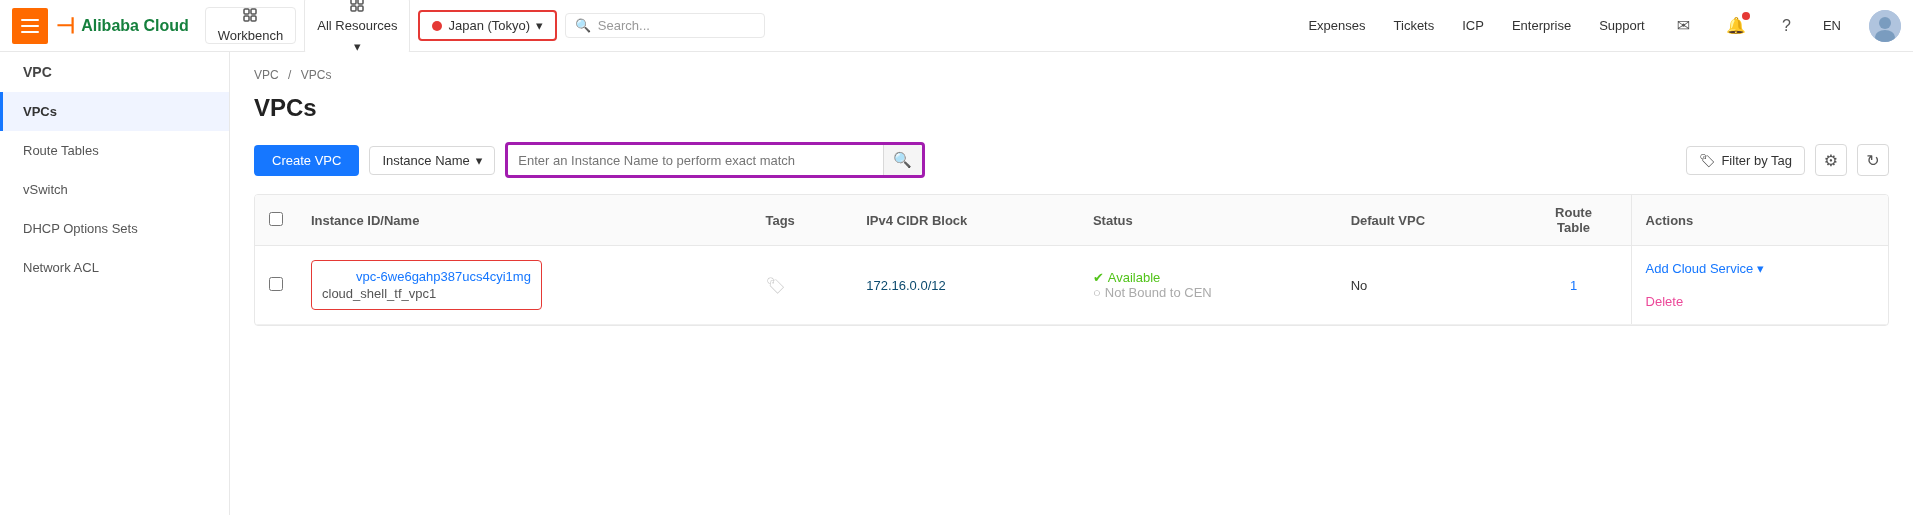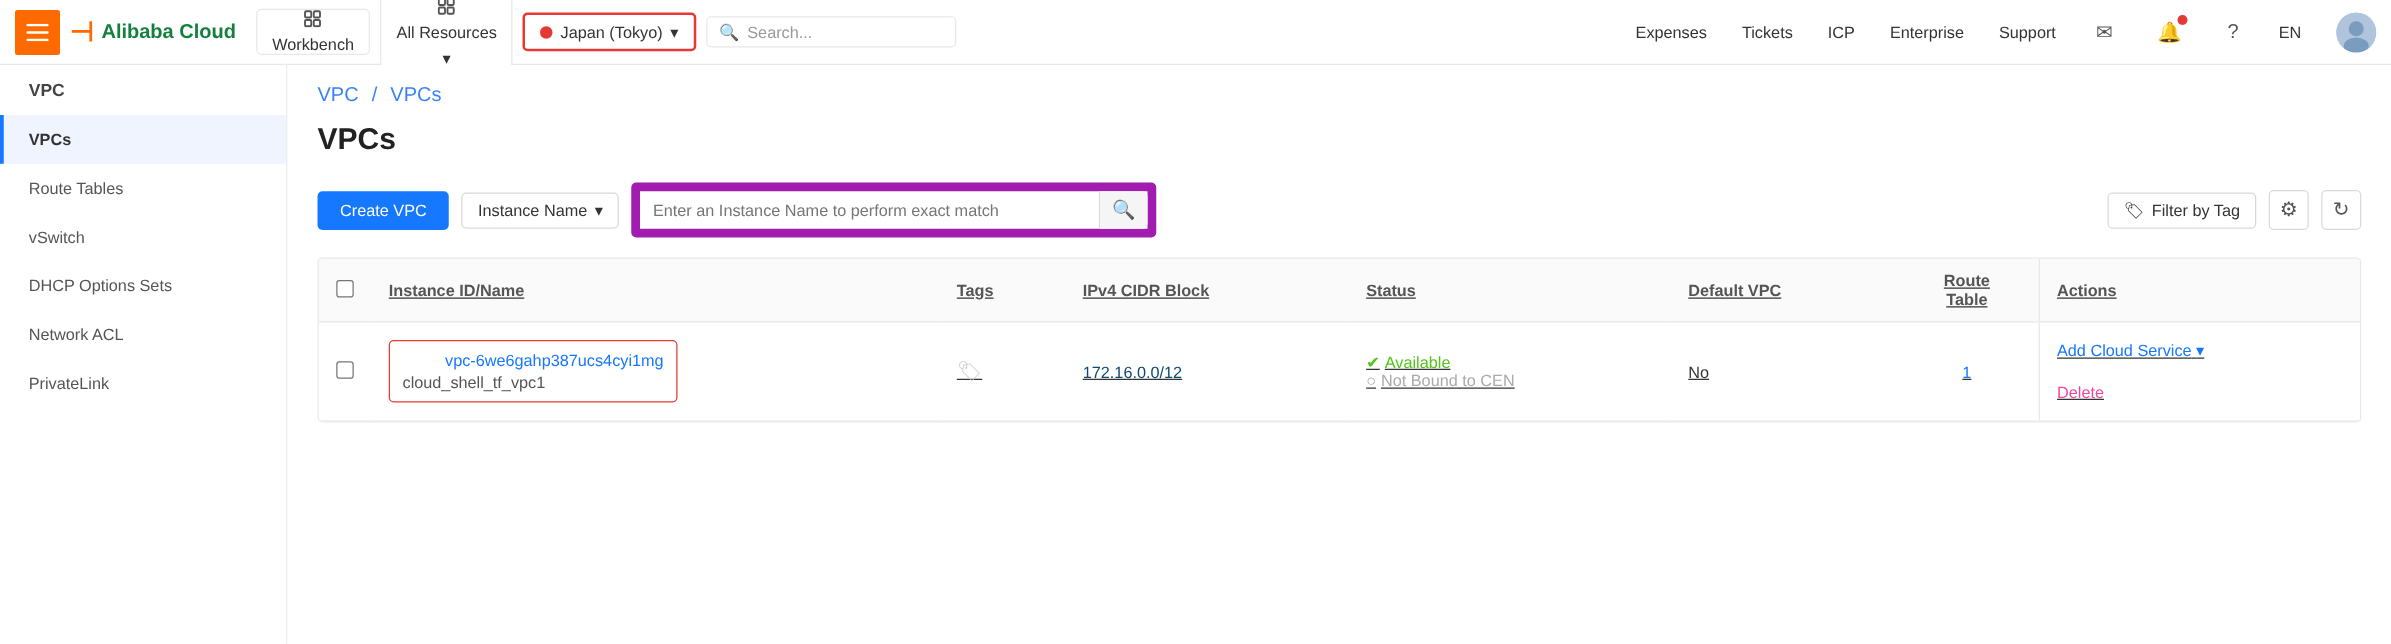--- a/index.html
+++ b/index.html
@@ -171,22 +171,22 @@
     }
 
     
     .main {
       flex: 1;
       overflow-y: auto;
       padding: 16px 24px;
       background: #fff;
     }
     .breadcrumb {
-      font-size: 16px;
-      color: #3b82f6;
+      font-size: 12px;
+      color: #737373;
       margin-bottom: 12px;
     }
     .breadcrumb span { cursor: pointer; }
     .breadcrumb .sep { margin: 0 6px; }
     .page-title {
       font-size: 24px;
       font-weight: 600;
       color: #222;
       margin-bottom: 20px;
     }
@@ -215,21 +215,21 @@
       border-radius: 4px;
       padding: 6px 12px;
       background: #fff;
       cursor: pointer;
       font-size: 13px;
       color: #333;
     }
     .filter-input-area {
       display: flex;
       align-items: center;
-      border: 7px solid #a21caf;
+      border: 3px solid #a21caf;
       border-radius: 4px;
       flex: 1;
       max-width: 420px;
     }
     .filter-input {
       border: none;
       outline: none;
       padding: 6px 10px;
       font-size: 13px;
       flex: 1;
@@ -275,21 +275,20 @@
     
     .table-wrapper {
       border: 1px solid #e8e8e8;
       border-radius: 4px;
       overflow: hidden;
     }
     table {
       width: 100%;
       border-collapse: collapse;
       font-size: 13px;
-      text-decoration: underline;
     }
     thead tr {
       background: #fafafa;
       border-bottom: 1px solid #e8e8e8;
     }
     th {
       padding: 10px 14px;
       text-align: left;
       font-weight: 600;
       color: #555;
@@ -408,21 +407,20 @@
 
 <div class="layout">
 
   <aside class="sidebar">
     <div class="sidebar-item top-section">VPC</div>
     <div class="sidebar-item active">VPCs</div>
     <div class="sidebar-item">Route Tables</div>
     <div class="sidebar-item">vSwitch</div>
     <div class="sidebar-item">DHCP Options Sets</div>
     <div class="sidebar-item">Network ACL</div>
-    <div class="sidebar-item">PrivateLink</div>
   </aside>
 
   <main class="main">
 
     <div class="breadcrumb">
       <span>VPC</span>
       <span class="sep">/</span>
       <span>VPCs</span>
     </div>
 

